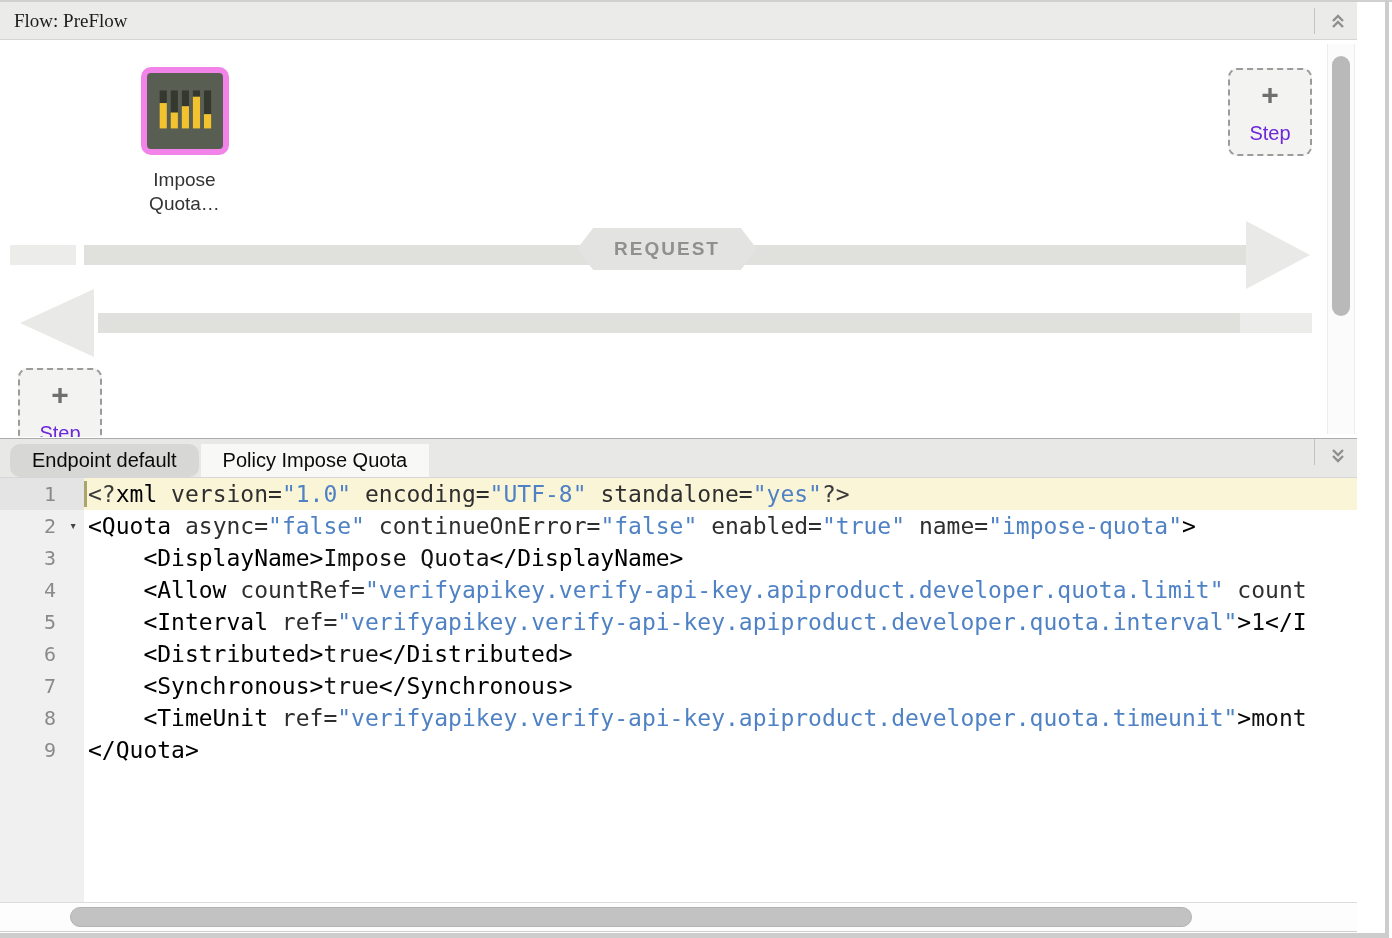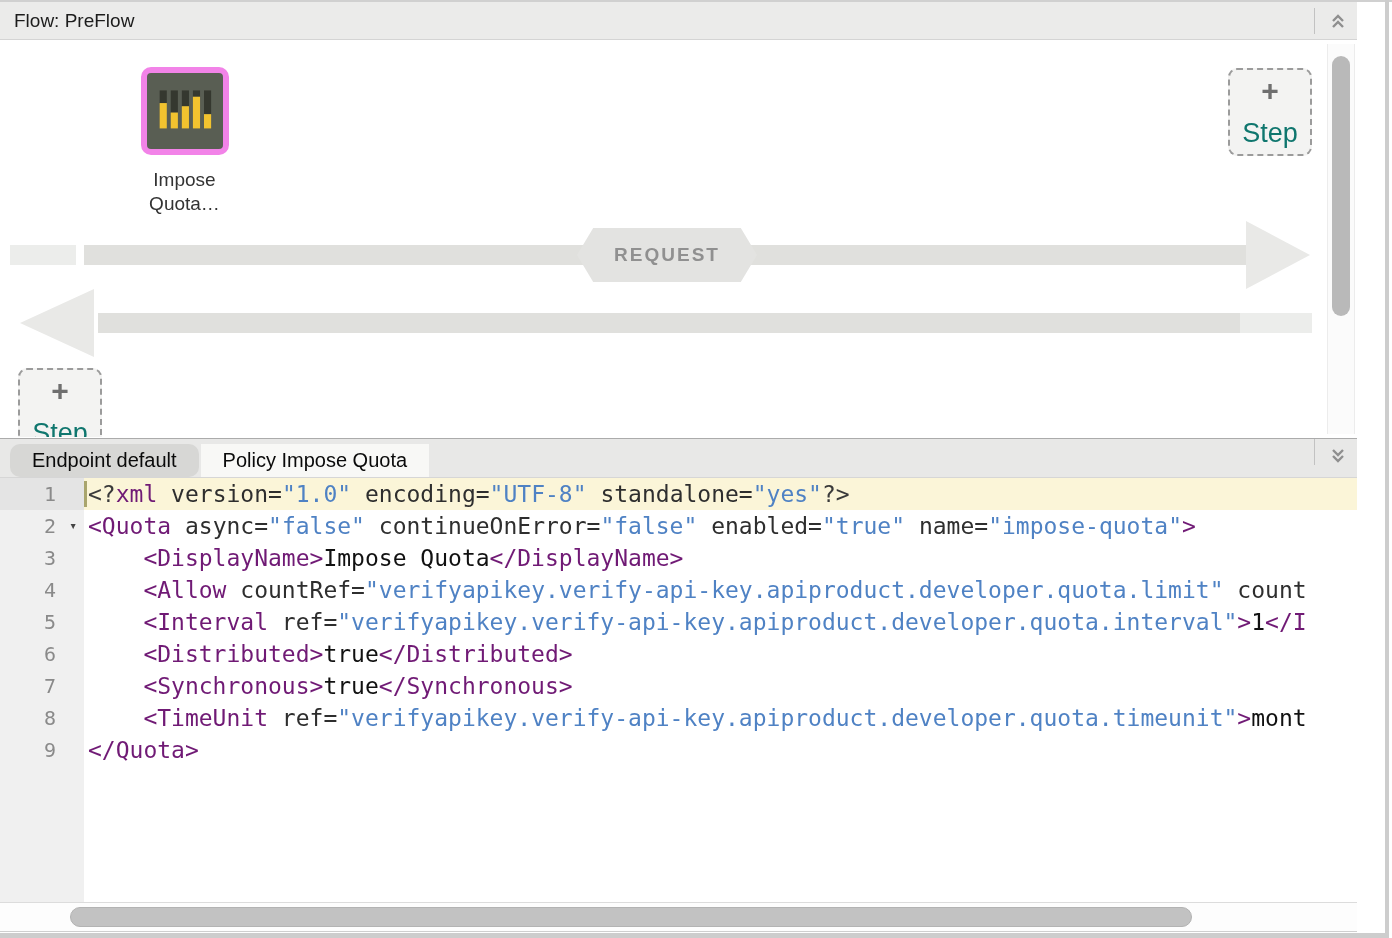--- a/index.html
+++ b/index.html
@@ -9,21 +9,21 @@
 
   
   #win-edge-top    { left:0; top:0; width:1392px; height:2px; background:#d0d0d0; }
   #win-edge-right  { left:1385px; top:0; width:4px; height:938px; background:#cdcdcd; }
   #win-edge-bottom { left:0; top:933px; width:1389px; height:5px; background:#cdcdcd; }
 
   
   #flow-panel { left:0; top:2px; width:1357px; height:436px; background:#fff; }
   .flow-header { height:38px; background:#ebebea; border-bottom:1px solid #d4d4d4;
                  display:flex; align-items:center; }
-  .flow-title { padding-left:14px; font-size:19px; color:#1c1c1c; }
+  .flow-title { padding-left:14px; font-size:19px; color:#1c1c1c;font-family:Liberation Serif, serif; }
   .header-spacer { flex:1; }
   .header-divider { width:1px; height:26px; background:#c2c2c2; margin-right:6px; }
   .icon-btn { width:34px; height:34px; display:flex; align-items:center; justify-content:center;
               margin-right:2px; cursor:pointer; }
   .flow-canvas { position:relative; height:397px; background:#fff; overflow:hidden; }
 
   
   .steps-row { position:absolute; left:132px; top:31px; display:flex; }
   .step { width:105px; display:flex; flex-direction:column; align-items:center; cursor:pointer; }
   .step-icon { width:80px; height:80px; border-radius:10px; display:flex;
@@ -34,36 +34,36 @@
   .icon-pencil { background:#3ab7c3; }
   .step-label { margin-top:17px; font-size:19px; line-height:24px; color:#333; text-align:center; }
 
   
   .step-btn { position:absolute; width:84px; height:88px; background:#f3f3f2;
               border:2px dashed #9b9b9b; border-radius:9px; display:flex; flex-direction:column;
               align-items:center; justify-content:center; cursor:pointer; }
   #step-btn-top { left:1228px; top:28px; }
   #step-btn-bottom { left:18px; top:328px; }
   .step-plus { font-size:30px; font-weight:bold; color:#6f6f6f; line-height:30px; }
-  .step-word { margin-top:12px; font-size:27px; color:#0f766e; }
+  .step-word { margin-top:12px; font-size:20px; color:#6d28d9; }
 
   
   .bar { position:absolute; height:20px; background:#e0e0dd; }
   .bar.lite { background:#ecedeb; }
   #req-seg-left  { left:10px;  top:205px; width:66px; }
   #req-bar       { left:84px;  top:205px; width:1162px; }
   #req-head { position:absolute; left:1246px; top:181px; width:0; height:0;
               border-left:64px solid #e9e9e7; border-top:34px solid transparent;
               border-bottom:34px solid transparent; }
   #resp-head { position:absolute; left:20px; top:249px; width:0; height:0;
                border-right:74px solid #e9e9e7; border-top:34px solid transparent;
                border-bottom:34px solid transparent; }
   #resp-bar      { left:98px;  top:273px; width:1142px; }
   #resp-seg-right{ left:1240px; top:273px; width:72px; }
-  .flow-badge { position:absolute; height:54px; background:#e3e3e1; display:flex;
+  .flow-badge { position:absolute; height:42px; background:#e3e3e1; display:flex;
                 align-items:center; justify-content:center; font-size:19px; font-weight:bold;
                 letter-spacing:2px; color:#909090;
                 clip-path:polygon(0 50%, 9% 0, 91% 0, 100% 50%, 91% 100%, 9% 100%); }
   #req-badge  { left:577px; top:188px; width:180px; }
   #resp-badge { left:588px; top:256px; width:184px; }
 
   
   .v-scroll { position:absolute; right:2px; top:4px; width:28px; height:390px;
               background:#fbfbfb; border-left:1px solid #ececec; border-right:1px solid #ececec; }
   .v-thumb { position:absolute; left:4px; top:12px; width:18px; height:260px;
@@ -83,21 +83,21 @@
   .gutter-row { position:relative; height:32px; line-height:32px; text-align:right;
                 padding-right:28px; font-family:"DejaVu Sans Mono", monospace;
                 font-size:20px; color:#8a8a8a; }
   .gutter-row.active { background:#e4e4e4; }
   .fold { position:absolute; right:7px; top:0; font-size:13px; color:#444; }
   .code { flex:1; overflow:hidden; position:relative; }
   .code-line { position:relative; height:32px; line-height:32px; white-space:pre;
                padding-left:4px; font-family:"DejaVu Sans Mono", monospace; font-size:23px; }
   .code-line.hl { background:#fbf5d8; }
   .cursor { position:absolute; left:0; top:3px; width:3px; height:26px; background:#a9a56d; }
-  .tk-tag  { color:#701a75; }
+  .tk-tag  { color:#000000; }
   .tk-attr { color:#2e2e2e; }
   .tk-str  { color:#4f82c4; }
   .tk-punc { color:#3a3a3a; }
   .tk-text { color:#111;text-align:center; }
 
   .h-scroll { position:relative; height:30px; background:#fdfdfd;
               border-top:1px solid #dcdcdc; border-bottom:1px solid #cfcfcf; }
   .h-thumb { position:absolute; left:70px; top:4px; width:1122px; height:20px;
              background:#c2c2c2; border:1px solid #b3b3b3; border-radius:10px; }
 

